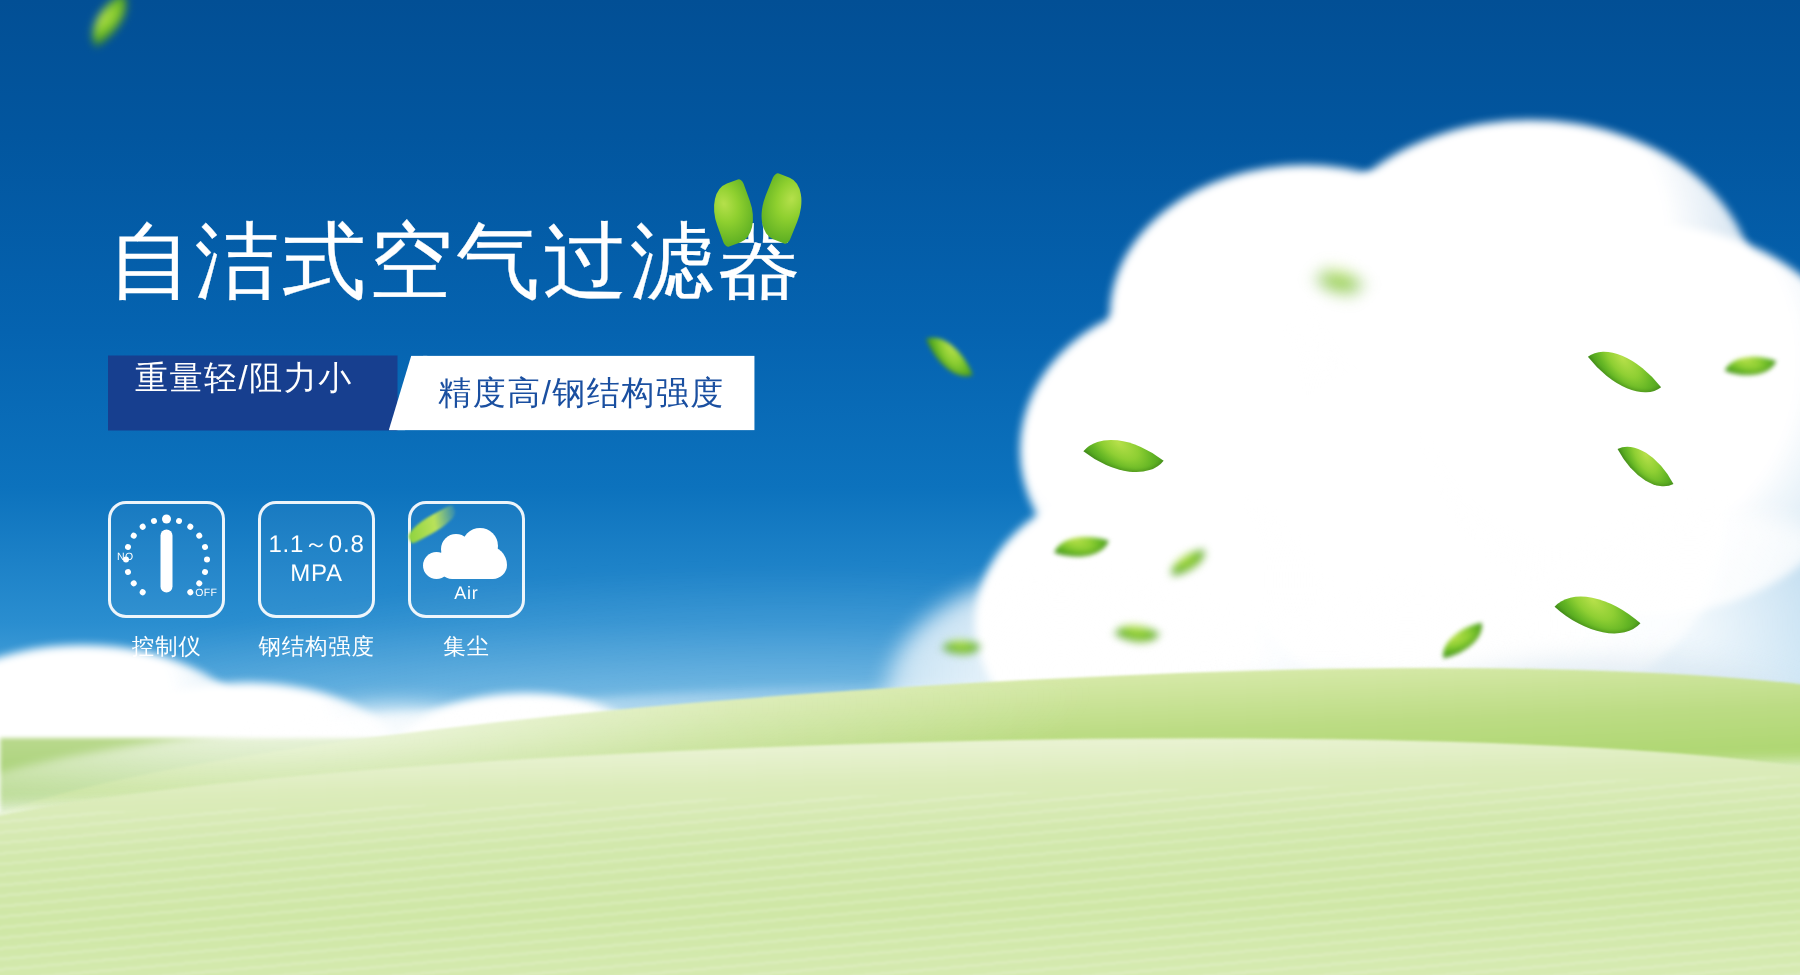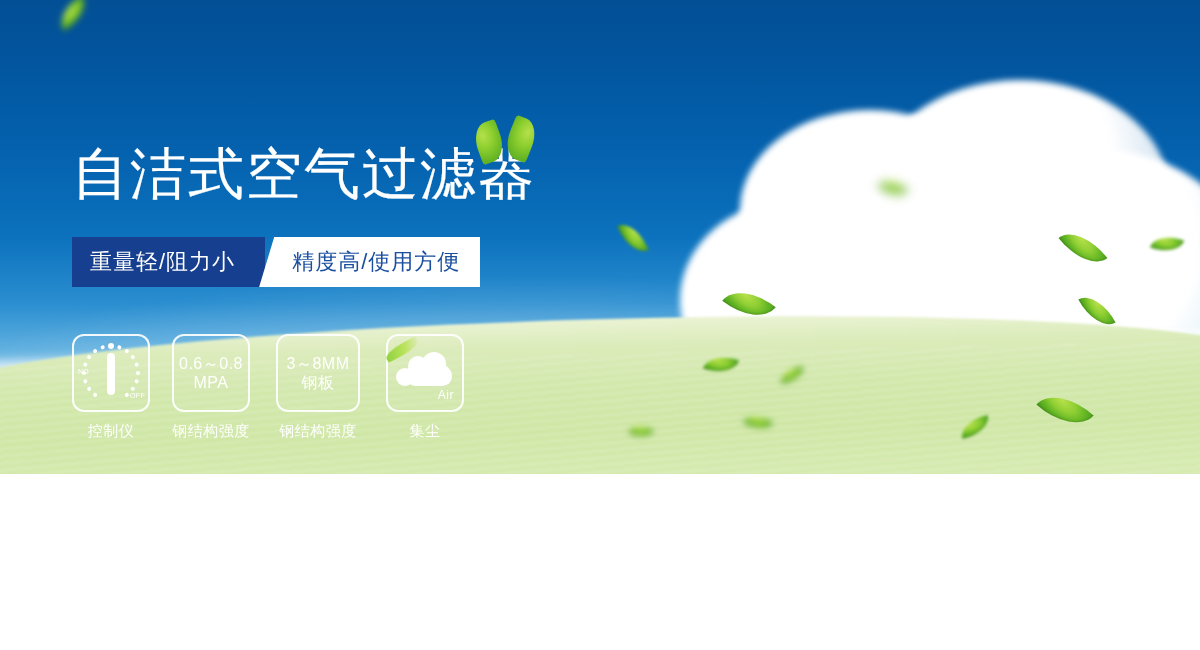--- a/index.html
+++ b/index.html
@@ -3,21 +3,21 @@
 <meta charset="utf-8">
 <style>
   html, body {
     margin: 0;
     padding: 0;
     background: #ffffff;
   }
   #banner {
     position: relative;
     width: 1200px;
-    height: 474px;
+    height: 650px;
     overflow: hidden;
     font-family: "Liberation Sans", "DejaVu Sans", sans-serif;
     background: #0257a0;
   }
 
   
   .sky {
     position: absolute;
     inset: 0;
     background:
@@ -174,21 +174,21 @@
     height: 50px;
     display: flex;
     align-items: stretch;
   }
   .sub-left {
     position: relative;
     background: #173f8f;
     color: #ffffff;
     font-size: 22px;
     display: flex;
-    align-items: center;
+    align-items: flex-start;
     padding: 0 30px 0 18px;
     letter-spacing: 1px;
     z-index: 1;
   }
   .sub-wedge {
     position: absolute;
     top: 0;
     right: -20px;
     width: 26px;
     height: 100%;
@@ -301,21 +301,21 @@
   .cloudicon .body {
     position: absolute;
     left: 10px; top: 16px;
     width: 46px; height: 22px;
     background: #fff;
     border-radius: 14px 16px 12px 12px;
   }
   .cloudicon .air {
     position: absolute;
     left: 0; right: 0; bottom: -4px;
-    text-align: right;
+    text-align: center;
     font-size: 12px;
     color: #fff;
     letter-spacing: .5px;
   }
   .cloudicon .streak {
     position: absolute;
     left: -12px; top: -4px;
     width: 36px; height: 11px;
     background: linear-gradient(110deg, #8ad13b 0%, #b9e25a 55%, rgba(200,230,120,0) 100%);
     border-radius: 60% 10% 60% 10%;
@@ -386,21 +386,21 @@
     <div class="sprout" style="left:476px; top:122px; width:26px; height:40px; transform:rotate(-20deg);"></div>
     <div class="sprout" style="left:508px; top:118px; width:26px; height:42px; transform:rotate(22deg) scaleX(-1);"></div>
   </div>
 
   <div class="subbar">
     <div class="sub-left">
       <span>重量轻/阻力小</span>
       <span class="sub-wedge"></span>
     </div>
     <div class="sub-right">
-      <span>精度高/使用方便</span>
+      <span>精度高/钢结构强度</span>
     </div>
   </div>
 
   <div class="features">
 
     <div class="feature">
       <div class="feat-box">
         <div class="gauge">
           <div class="dot big" style="transform:rotate(0deg)   translateY(0);"></div>
           <div class="dot" style="transform:rotate(18deg);"></div>
@@ -423,37 +423,28 @@
           <div class="lbl no">NO</div>
           <div class="lbl off">OFF</div>
         </div>
       </div>
       <div class="feat-label">控制仪</div>
     </div>
 
     <div class="feature">
       <div class="feat-box">
         <div class="feat-text">
-          <div>0.6～0.8</div>
+          <div>1.1～0.8</div>
           <div>MPA</div>
         </div>
       </div>
       <div class="feat-label">钢结构强度</div>
     </div>
 
 
-    <div class="feature wide">
-      <div class="feat-box">
-        <div class="feat-text">
-          <div>3～8MM</div>
-          <div>钢板</div>
-        </div>
-      </div>
-      <div class="feat-label">钢结构强度</div>
-    </div>
 
     <div class="feature">
       <div class="feat-box">
         <div class="cloudicon">
           <div class="streak"></div>
           <div class="puff" style="left:0px;  top:20px; width:18px; height:18px;"></div>
           <div class="puff" style="left:12px; top:8px;  width:20px; height:20px;"></div>
           <div class="puff" style="left:26px; top:4px;  width:24px; height:24px;"></div>
           <div class="body"></div>
           <div class="air">Air</div>

